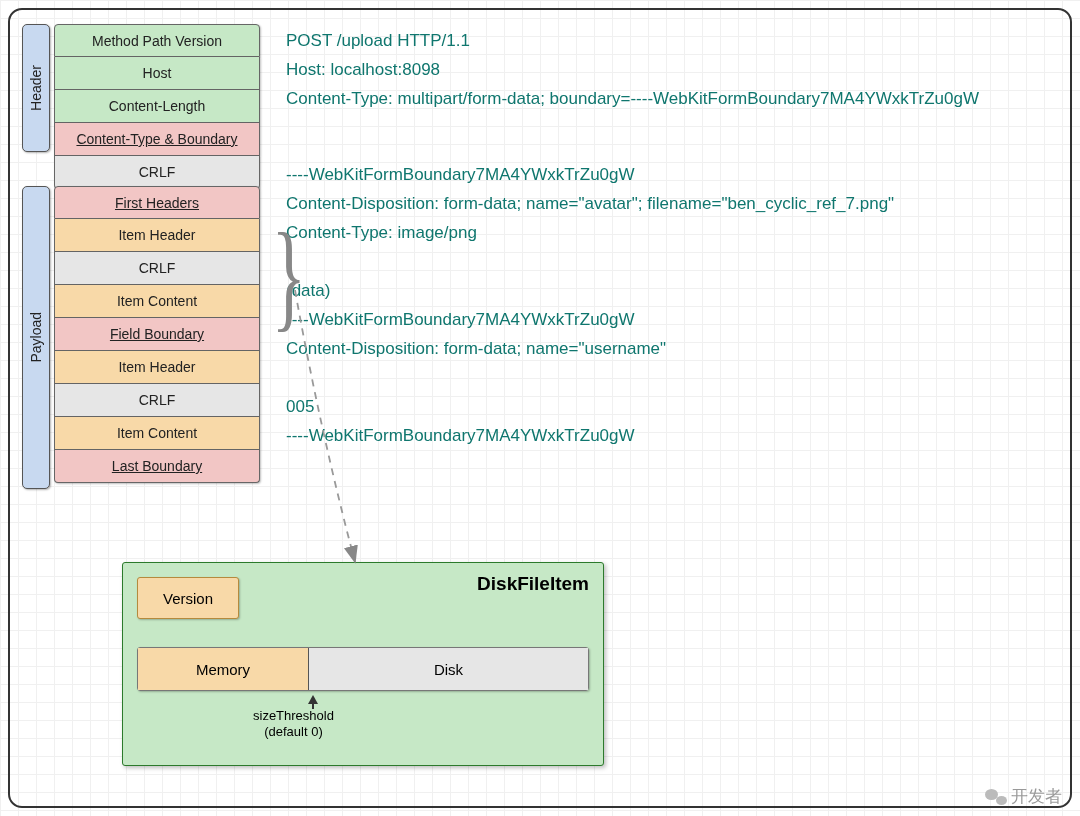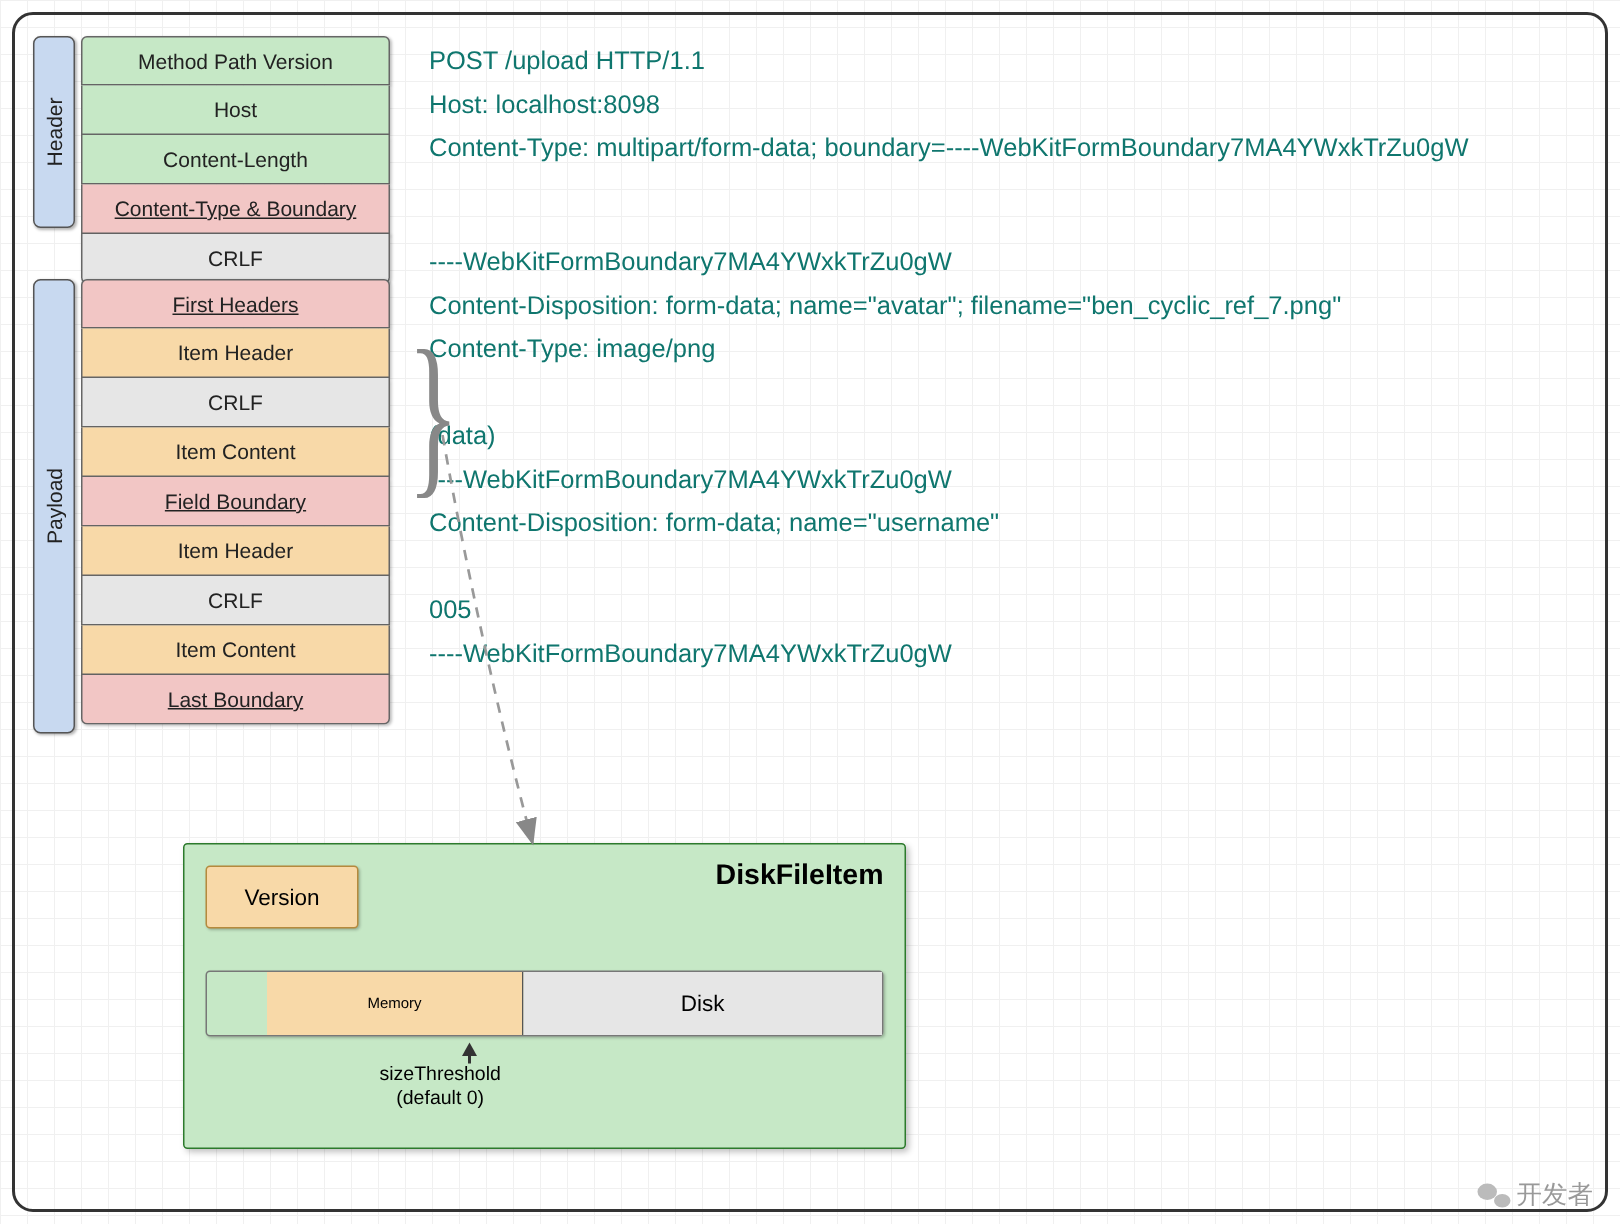--- a/index.html
+++ b/index.html
@@ -126,23 +126,22 @@
     border-radius: 3px;
     box-shadow: 1px 1px 2px rgba(0,0,0,.25);
   }
   .dfi-mem {
     width: 38%;
     background: #f8d9a8;
     border-right: 1.5px solid #555;
     display: flex;
     align-items: center;
     justify-content: center;
-    font-size: 10px;
+    font-size: 15px;
     font-weight: 500;
-    margin-left: 40px;
   }
   .dfi-disk {
     flex: 1;
     background: #e6e6e6;
     display: flex;
     align-items: center;
     justify-content: center;
     font-size: 15px;
   }
   .dfi-thresh {

